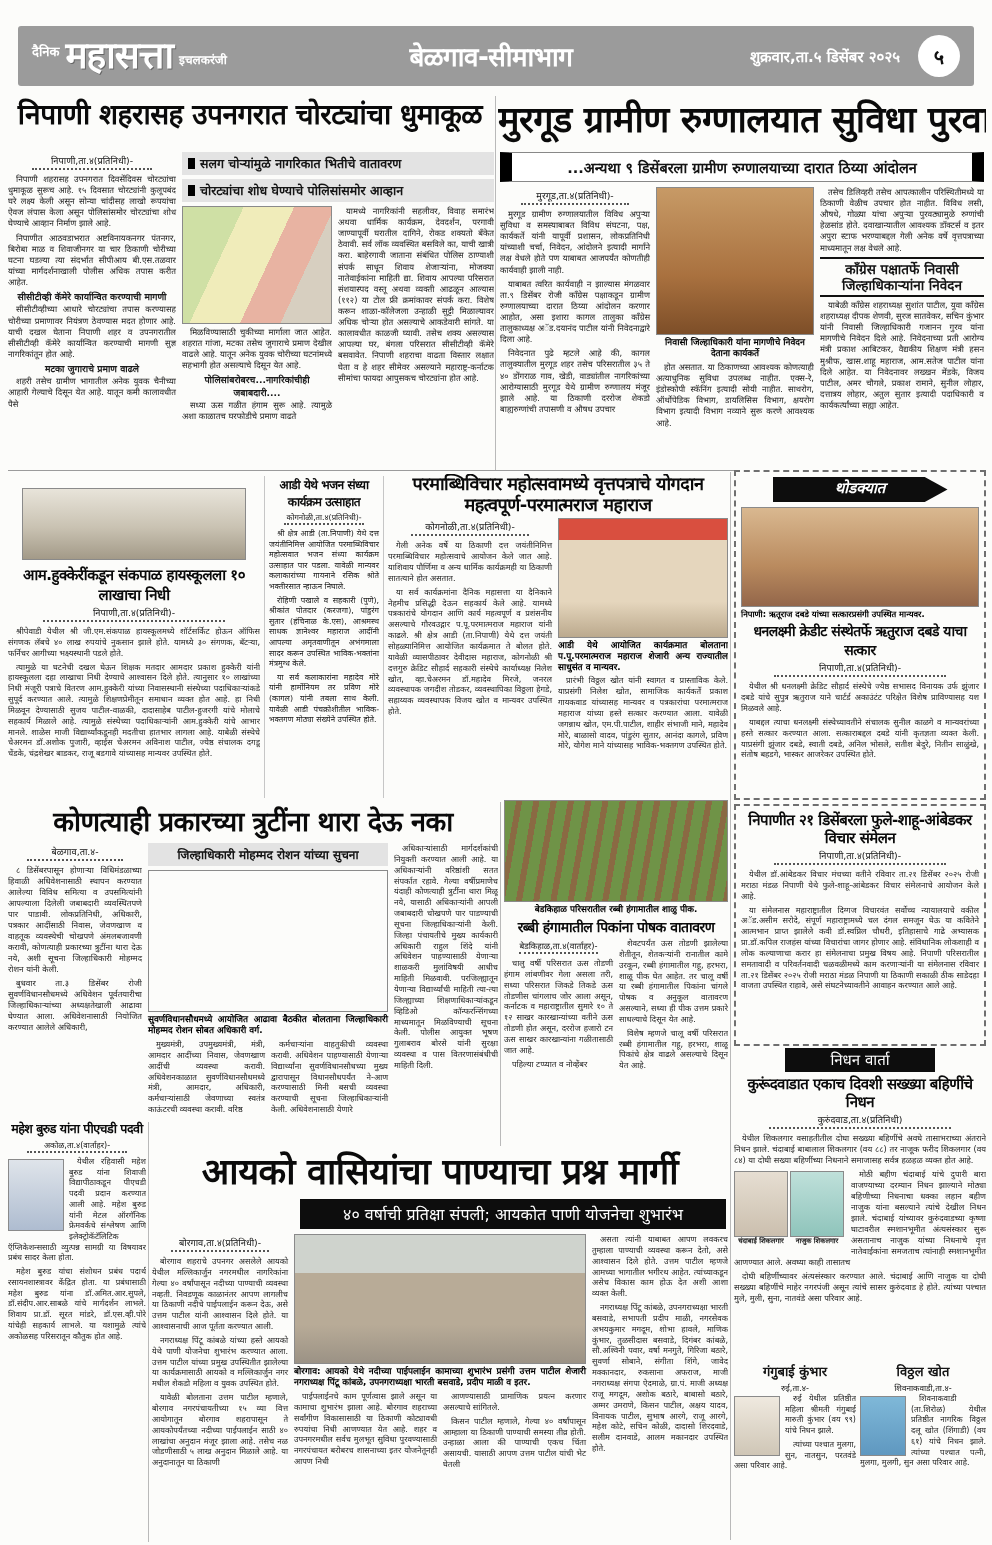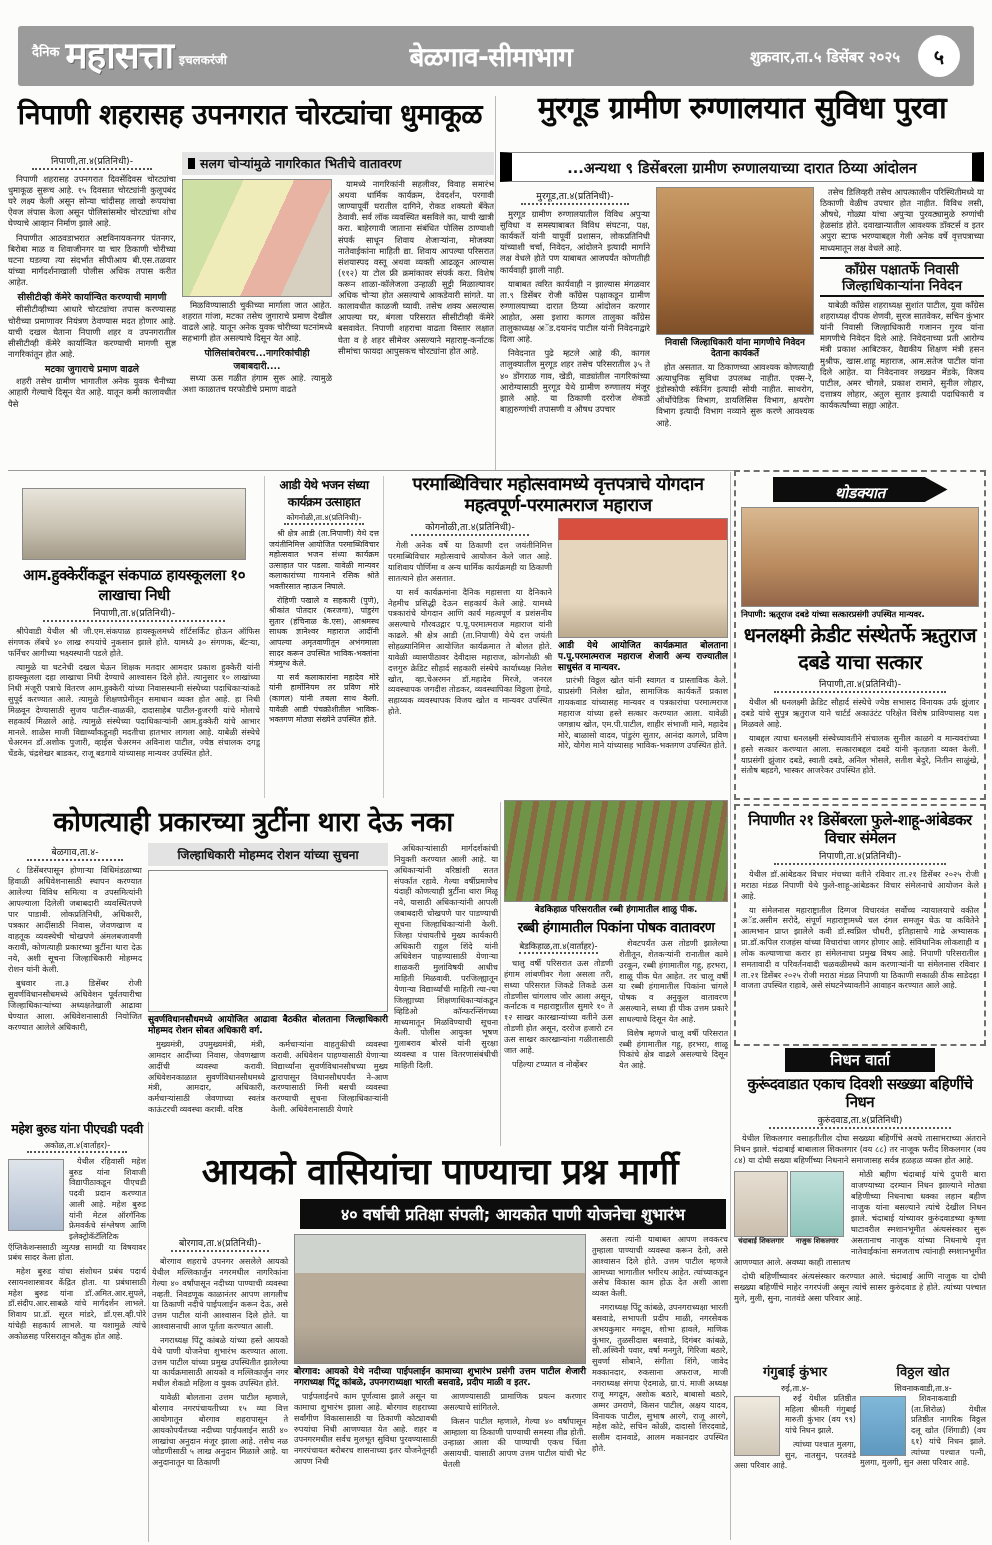--- a/index.html
+++ b/index.html
@@ -15,21 +15,21 @@
   .jb p{margin-bottom:3px;text-indent:8px}
   .crosshead{font-weight:700;font-size:9.2px;text-align:center;margin:1px 0}
   .caption{font-weight:700;font-size:8.8px;line-height:1.25;text-align:center;margin-top:2px;color:#000}
   .ph{width:100%;border:1px solid #8a8a8a}
   .gsub{background:#e3e3e3;font-weight:700;font-size:12.5px;padding:3px 6px;margin-bottom:4px;
         display:flex;align-items:center;gap:5px}
   .sq{display:inline-block;width:7px;height:11px;background:#000;flex:0 0 aupx}
   .vrule{background:#b9b9b9;width:1px}
   .hrule{background:#9b9b9b;height:1px}
   .dashbox{border:2px dashed #6f6f6f;padding:5px;background:#fcfcfa}
-  .blackbanner{background:#0d0d0d;color:#fff;font-weight:700;text-align:center}
+  .blackbanner{background:#0d0d0d;color:#fff;font-weight:400;text-align:center}
   .row{display:flex;gap:6px;align-items:flex-start}
   .col{min-width:0}
   
   .masthead{left:18px;top:26px;width:956px;height:60px;background:#9b9b9b;border-radius:3px;
             display:flex;align-items:center;color:#fff;padding:0 14px;gap:10px}
   .mh-left{display:flex;align-items:flex-end;gap:6px;flex:0 0 300px}
   .mh-daily{font-size:13px;font-weight:700;align-self:flex-start;margin-top:4px}
   .mh-title{font-size:37px;font-weight:800;line-height:.95;letter-spacing:-1px;text-shadow:1px 1px 0 #666}
   .mh-city{font-size:12px;font-weight:700;margin-bottom:6px}
   .mh-edition{flex:1;text-align:center;font-size:26px;font-weight:800;letter-spacing:-.5px}
@@ -44,21 +44,21 @@
   .ph-indoor{background:linear-gradient(180deg,#d9b890,#b98a5e 60%,#93664a)}
   .ph-meeting{background:linear-gradient(180deg,#b5order 0,#c08a52 0 35%,#8a5a33 35% 80%,#6e4526)}
   .ph-field{background:repeating-linear-gradient(100deg,#6f9347 0 11px,#8a6a43 11px 17px)}
   .ph-street{background:linear-gradient(180deg,#cfd3cd 0 30%,#b8ab97 30% 70%,#9b9285)}
   .ph-port1{background:linear-gradient(180deg,#e6ded2,#cbbfae)}
   .ph-port2{background:linear-gradient(180deg,#bfe0da,#8fc4bb)}
   .ph-port3{background:linear-gradient(180deg,#dfe4ea,#aebcd0)}
   .ph-port4{background:linear-gradient(180deg,#efe9df,#cfc6b6)}
   .ph-port5{background:linear-gradient(180deg,#7fb8d8,#5f98c0)}
   .arrowbanner{position:relative;margin:0 auto 5px;width:175px;height:25px;background:#0d0d0d;color:#fff;
-               font-weight:800;font-style:italic;font-size:15px;display:flex;align-items:flex-end;justify-content:center;
+               font-weight:800;font-style:italic;font-size:15px;display:flex;align-items:flex-start;justify-content:center;
                clip-path:polygon(0 0,87% 0,100% 50%,87% 100%,0 100%)}
   .strap{border-left:12px solid #000;border-right:12px solid #000;background:#fff;font-weight:800;
          font-size:14.5px;text-align:center;padding:4px 4px;margin-bottom:5px;border-top:1px solid #888;border-bottom:1px solid #888}
   .congress{font-weight:800;font-size:13.5px;text-align:center;line-height:1.2;margin:3px 0;padding:2px 0;
             border-top:2px solid #111;border-bottom:2px solid #111}
   .floatph{float:left;margin:2px 5px 2px 0}
   .obith{font-weight:800;font-size:13px;text-align:center;margin-bottom:2px}
 </style>
 </head>
 <body>
@@ -70,41 +70,45 @@
       <span class="mh-daily">दैनिक</span>
       <span class="mh-title">महासत्ता</span>
       <span class="mh-city">इचलकरंजी</span>
     </div>
     <div class="mh-edition">बेळगाव-सीमाभाग</div>
     <div class="mh-date">शुक्रवार,ता.५ डिसेंबर २०२५</div>
     <div class="mh-page">५</div>
   </header>
 
   <h1 class="abs hline nowrap" style="left:6px;top:94px;width:488px;font-size:28px">निपाणी शहरासह उपनगरात चोरट्यांचा धुमाकूळ</h1>
-  <h1 class="abs hline nowrap" style="left:498px;top:86px;width:488px;font-size:30px">मुरगूड ग्रामीण रुग्णालयात सुविधा पुरवा</h1>
+  <h1 class="abs hline nowrap" style="left:498px;top:94px;width:488px;font-size:36px">मुरगूड ग्रामीण रुग्णालयात सुविधा पुरवा</h1>
   <div class="abs vrule" style="left:495px;top:96px;height:374px"></div>
 
   <section class="abs" style="left:8px;top:152px;width:486px;height:318px">
     <div class="row">
       <div class="col" style="flex:0 0 168px">
         <div class="byline">निपाणी,ता.४(प्रतिनिधी)-</div>
         <div class="dotline"></div>
         <div class="jb">
           <p>निपाणी शहरासह उपनगरात दिवसेंदिवस चोरट्यांचा धुमाकूळ सुरूच आहे. १५ दिवसात चोरट्यांनी कुलूपबंद घरे लक्ष्य केली असून सोन्या चांदीसह लाखो रूपयांचा ऐवज लंपास केला असून पोलिसांसमोर चोरट्यांचा शोध घेण्याचे आव्हान निर्माण झाले आहे.</p>
           <p>निपाणीत आठवडाभरात अष्टविनायकनगर पंतनगर, बिरोबा माळ व शिवाजीनगर या चार ठिकाणी चोरीच्या घटना घडल्या त्या संदर्भात सीपीआय बी.एस.तळवार यांच्या मार्गदर्शनाखाली पोलीस अधिक तपास करीत आहेत.</p>
           <div class="crosshead">सीसीटीव्ही कॅमेरे कार्यान्वित करण्याची मागणी</div>
           <p>सीसीटीव्हीच्या आधारे चोरट्यांचा तपास करण्यासह चोरीच्या प्रमाणावर नियंत्रण ठेवण्यास मदत होणार आहे. याची दखल घेताना निपाणी शहर व उपनगरातील सीसीटीव्ही कॅमेरे कार्यान्वित करण्याची मागणी सुज्ञ नागरिकांतून होत आहे.</p>
           <div class="crosshead">मटका जुगाराचे प्रमाण वाढले</div>
           <p>शहरी तसेच ग्रामीण भागातील अनेक युवक चैनीच्या आहारी गेल्याचे दिसून येत आहे. यातून कमी कालावधीत पैसे</p>
         </div>
       </div>
       <div class="col" style="flex:1">
         <div class="gsub">
           <span class="sq"></span>
           <span>सलग चोऱ्यांमुळे नागरिकात भितीचे वातावरण</span>
+        </div>
+        <div class="gsub">
+          <span class="sq"></span>
+          <span>चोरट्यांचा शोध घेण्याचे पोलिसांसमोर आव्हान</span>
         </div>
         <div class="row">
           <div class="col" style="flex:0 0 150px">
             <div class="ph ph-cartoon" style="height:118px"></div>
             <div class="jb" style="margin-top:3px">
               <p>मिळविण्यासाठी चुकीच्या मार्गाला जात आहेत. शहरात गांजा, मटका तसेच जुगाराचे प्रमाण देखील वाढले आहे. यातून अनेक युवक चोरीच्या घटनांमध्ये सहभागी होत असल्याचे दिसून येत आहे.</p>
               <div class="crosshead">पोलिसांबरोबरच...नागरिकांचीही जबाबदारी....</div>
               <p>सध्या ऊस गळीत हंगाम सुरू आहे. त्यामुळे अशा काळातच घरफोडीचे प्रमाण वाढते</p>
             </div>
           </div>
@@ -193,21 +197,21 @@
   </section>
 
   <div class="abs vrule" style="left:730px;top:472px;height:1068px"></div>
 
   <section class="abs dashbox" style="left:734px;top:470px;width:252px;height:330px">
     <div class="arrowbanner">
       <span>थोडक्यात</span>
     </div>
     <div class="ph ph-indoor" style="height:100px"></div>
     <div class="caption" style="text-align:left;font-size:8.3px">निपाणी: ऋतूराज दबडे यांच्या सत्कारप्रसंगी उपस्थित मान्यवर.</div>
-    <div class="hline" style="font-size:20px;margin:2px 0 1px">धनलक्ष्मी क्रेडीट संस्थेतर्फे ऋतुराज दबडे याचा सत्कार</div>
+    <div class="hline" style="font-size:14px;margin:2px 0 1px">धनलक्ष्मी क्रेडीट संस्थेतर्फे ऋतुराज दबडे याचा सत्कार</div>
     <div class="byline">निपाणी,ता.४(प्रतिनिधी)-</div>
     <div class="dotline"></div>
     <div class="jb" style="font-size:8.1px">
       <p>येथील श्री धनलक्ष्मी क्रेडिट सौहार्द संस्थेचे ज्येष्ठ सभासद विनायक उर्फ झुंजार दबडे यांचे सुपुत्र ऋतुराज याने चार्टर्ड अकाउंटंट परिक्षेत विशेष प्राविण्यासह यश मिळवले आहे.</p>
       <p>याबद्दल त्याचा धनलक्ष्मी संस्थेच्यावतीने संचालक सुनील काळगे व मान्यवरांच्या हस्ते सत्कार करण्यात आला. सत्काराबद्दल दबडे यांनी कृतज्ञता व्यक्त केली. याप्रसंगी झुंजार दबडे, स्वाती दबडे, अनिल भोसले, सतीश बेदुरे, नितीन साळुंखे, संतोष बहडगे, भास्कर आजरेकर उपस्थित होते.</p>
     </div>
   </section>
 
   <section class="abs dashbox" style="left:734px;top:804px;width:252px;height:242px">
     <div class="hline" style="font-size:15px;line-height:1.2">निपाणीत २१ डिसेंबरला फुले-शाहू-आंबेडकर विचार संमेलन</div>

